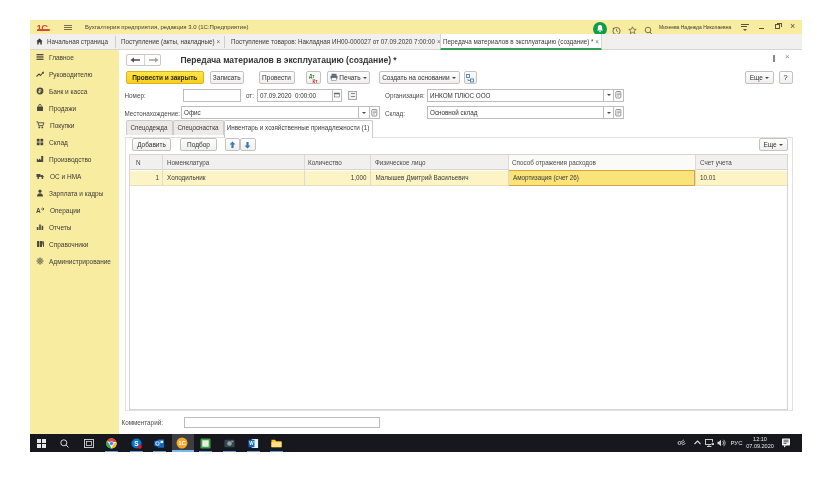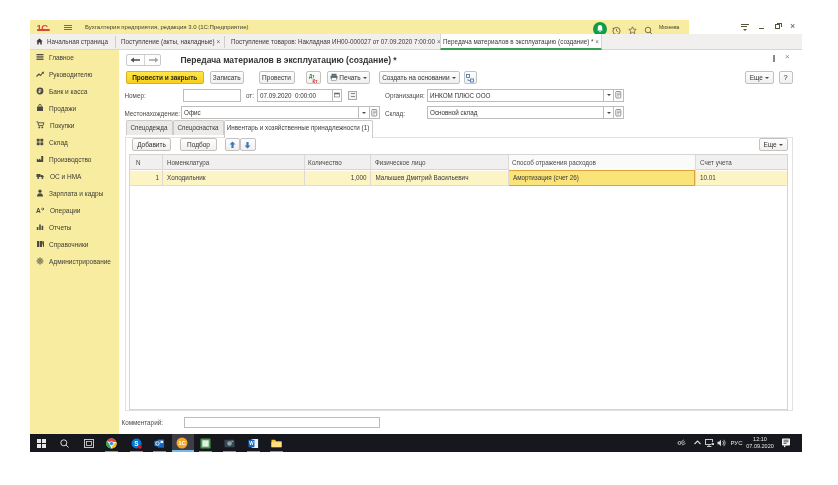--- a/index.html
+++ b/index.html
@@ -1,20 +1,20 @@
 <!DOCTYPE html>
 <html><head>
 <meta charset="utf-8">
 <style>
 html,body{margin:0;padding:0;background:#fff;width:838px;height:485px;overflow:hidden;}
 *{box-sizing:border-box;font-family:"Liberation Sans",sans-serif;}
 .ab{position:absolute;}
 #shot{position:absolute;left:30px;top:20px;width:772px;height:432px;background:#fff;}
 
-#tbar{left:0;top:0;width:659px;height:14px;background:#f8eca1;padding-left:20px;}
+#tbar{left:0;top:0;width:772px;height:14px;background:#f8eca1;padding-left:20px;}
 #tabbar{left:0;top:14px;width:772px;height:16px;background:#f1f0ee;border-bottom:1px solid #d8d6d2;}
 .tab{position:absolute;top:0;height:16px;font-size:6.3px;color:#3a3a3a;line-height:16px;white-space:nowrap;}
 .tabdiv{position:absolute;top:2px;height:12px;width:1px;background:#cfcdc9;}
 #sidebar{left:0;top:30px;width:89px;height:384px;background:#f8eca1;}
 .sbitem{position:absolute;left:6px;height:17px;font-size:6.5px;color:#3c3c34;line-height:17px;white-space:nowrap;}
 .sbitem svg{vertical-align:-1px;margin-right:5px;}
 #content{left:89px;top:30px;width:683px;height:384px;background:#ffffff;overflow:hidden;}
 .btn{position:absolute;background:linear-gradient(#fefefe,#f0efee);border:1px solid #c3c2c0;border-radius:2px;font-size:6.5px;color:#333;text-align:center;white-space:nowrap;}
 .ybtn{background:linear-gradient(#ffe646,#f8cf1b);border:1px solid #d8b222;font-weight:bold;color:#2a2a1a;}
 .lbl{position:absolute;font-size:6.3px;color:#4a4a4a;white-space:nowrap;}

